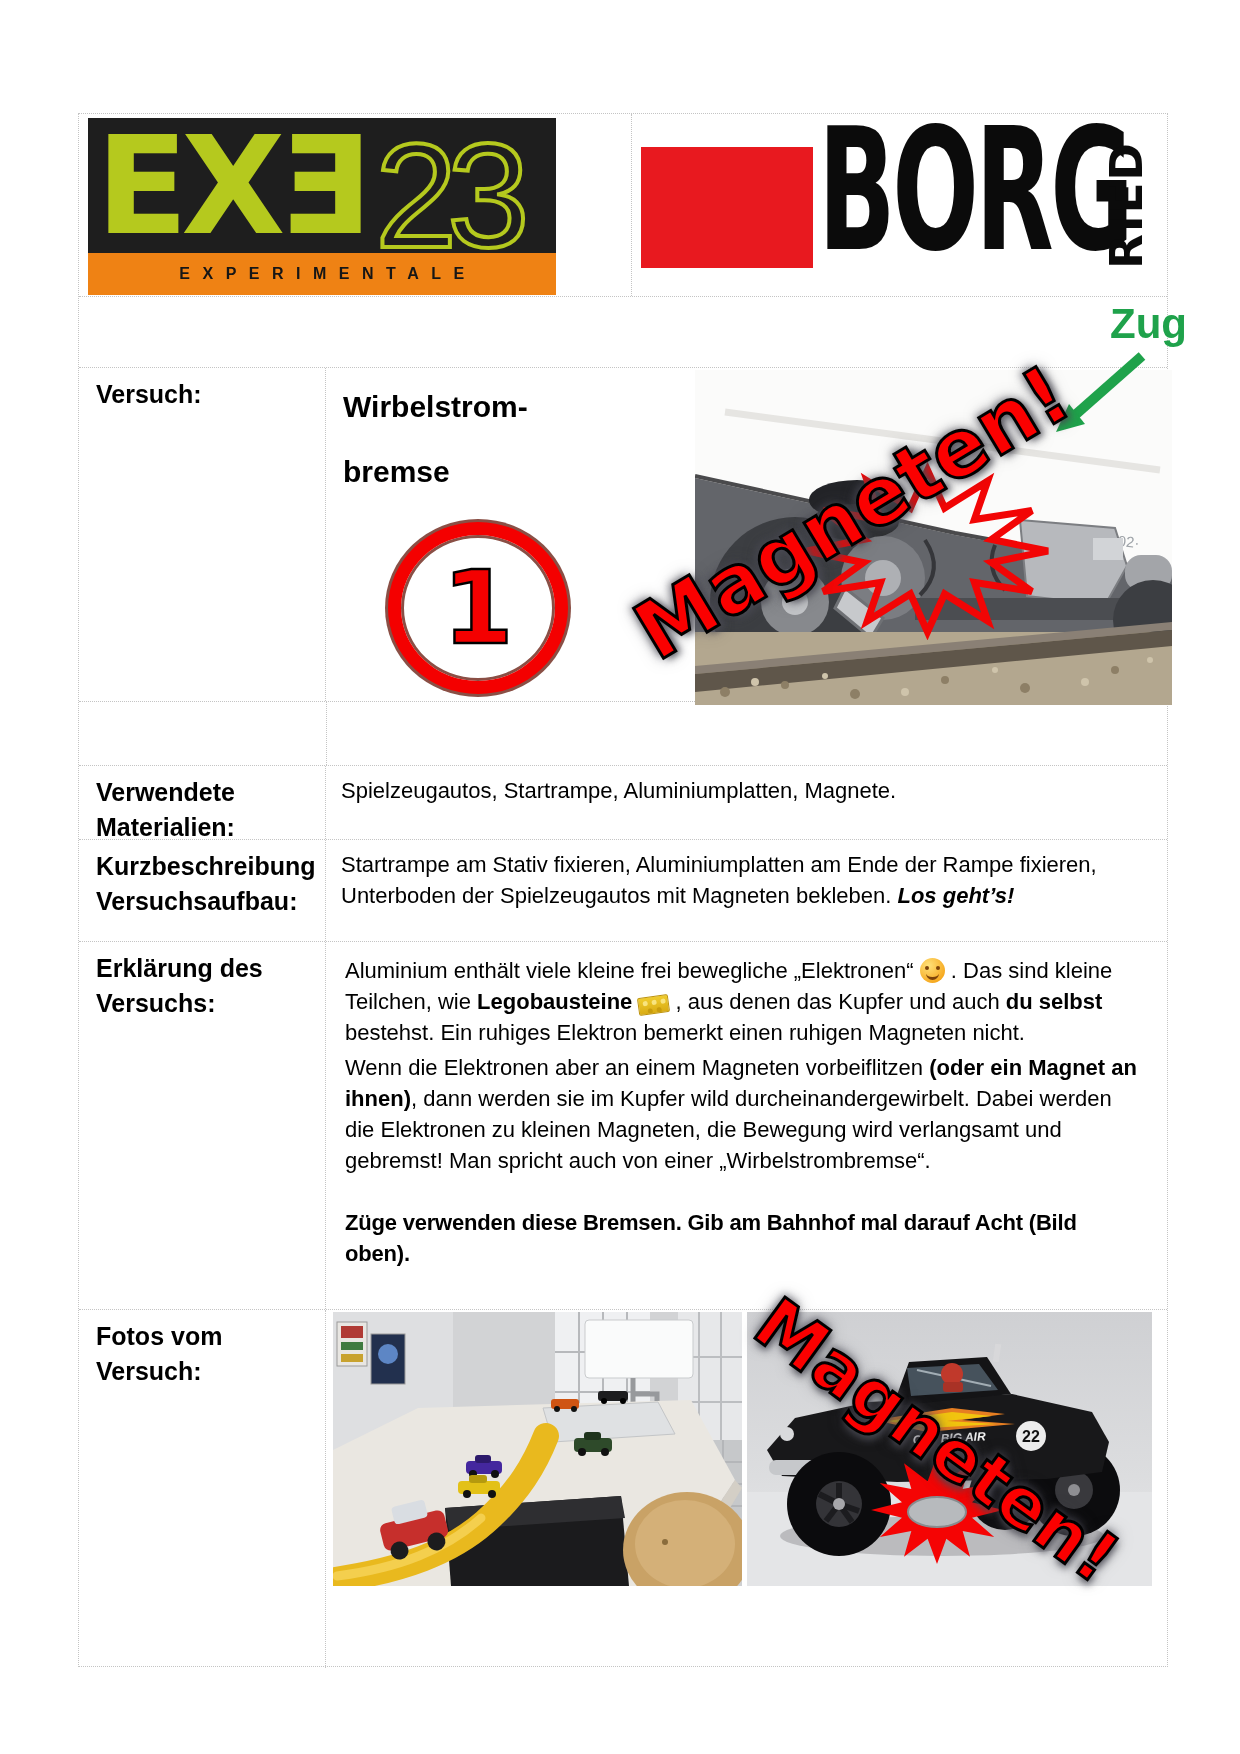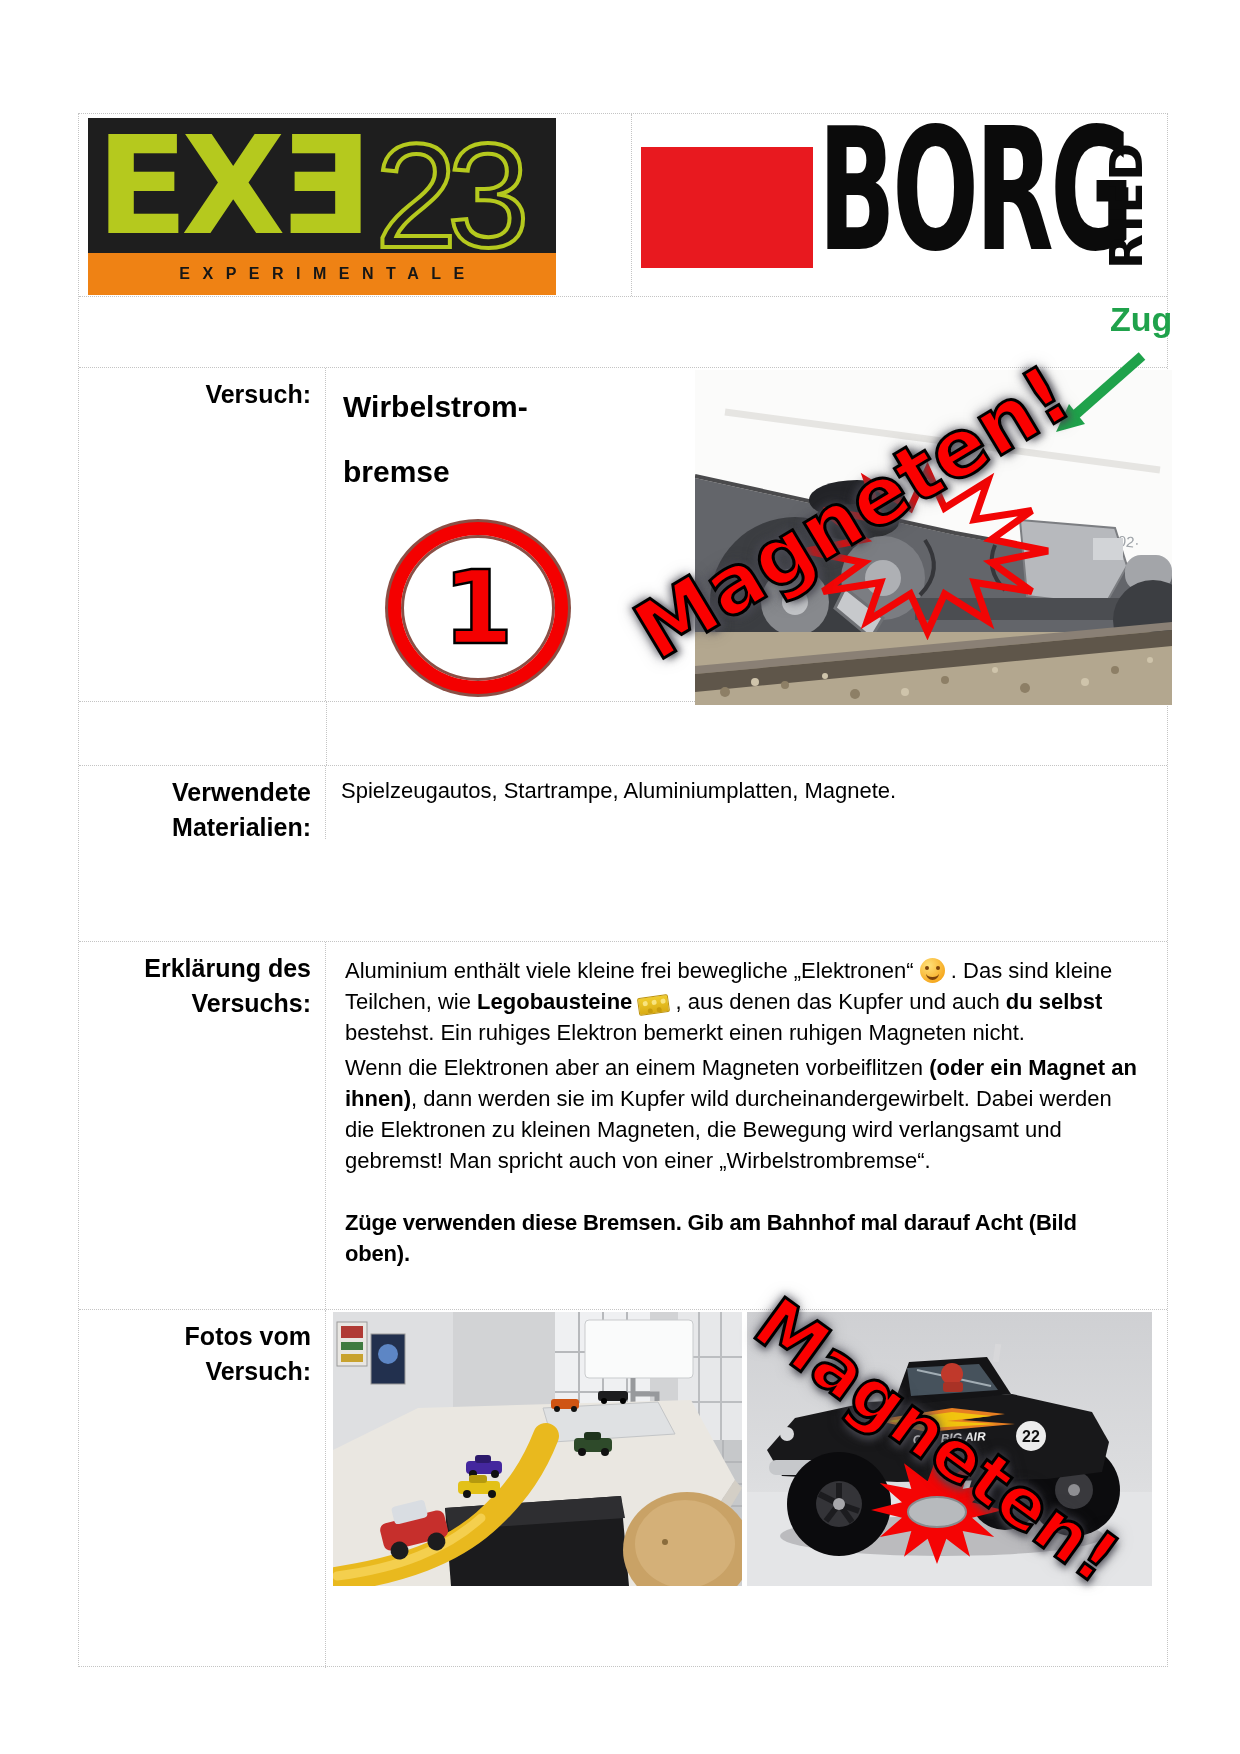--- a/index.html
+++ b/index.html
@@ -25,21 +25,21 @@
   .r-sp1{top:182px;height:71px;}
   .r-versuch{top:253px;height:334px;}
   .r-sp2{top:587px;height:64px;}
   .r-mat{top:651px;height:74px;}
   .r-kurz{top:725px;height:102px;}
   .r-erkl{top:827px;height:368px;}
   .r-fotos{top:1195px;height:359px;}
   .lab{
     position:absolute;left:0;top:0;bottom:0;width:247px;
     border-right:1px dotted var(--bd);
-    padding:9px 14px 0 17px;font-weight:bold;font-size:25px;line-height:35px;text-align:right;
+    padding:9px 14px 0 17px;font-weight:bold;font-size:25px;line-height:35px;
   }
   .con{
     position:absolute;left:247px;right:0;top:0;bottom:0;
     padding:9px 16px 0 15px;font-size:22px;line-height:31px;
   }
   .r-sp2 .divider{position:absolute;left:247px;top:0;bottom:0;width:0;border-left:1px dotted var(--bd);}
   
   .c-exe{position:absolute;left:0;top:0;height:100%;width:552px;}
   .c-borg{position:absolute;left:552px;right:0;top:0;height:100%;border-left:1px dotted var(--bd);}
   .exe-logo{position:absolute;left:9px;top:4px;width:468px;height:177px;}
@@ -87,21 +87,21 @@
   .ph-ramp{left:333px;top:1312px;}
   .ph-car{left:747px;top:1312px;}
   .wordart{
     position:absolute;font-family:"DejaVu Sans",sans-serif;font-weight:bold;color:var(--wa-red);
     -webkit-text-stroke:3px #000;white-space:nowrap;z-index:30;
     text-shadow:4px 4px 7px rgba(75,75,85,.85), -3px -3px 7px rgba(75,75,85,.55), 0 0 16px rgba(75,75,85,.6);
   }
   .wa-top{left:643px;top:592px;font-size:80px;transform:rotate(-31deg);transform-origin:left center;}
   .wa-bottom{left:788px;top:1282px;font-size:70px;transform:rotate(36deg);transform-origin:left top;}
   .zug{
-    position:absolute;left:1110px;top:300px;font-size:34px;font-weight:bold;
+    position:absolute;left:1110px;top:300px;font-size:42px;font-weight:bold;
     color:var(--zug-green);z-index:25;text-align:center;
   }
   .arrow-svg{position:absolute;left:1040px;top:348px;z-index:24;}
   .star-top{position:absolute;left:795px;top:462px;z-index:22;}
   
   .para{margin:4px;}
   .para-gap{margin-top:31px;font-weight:bold;letter-spacing:-0.2px;}
   .inline-icon{display:inline-block;vertical-align:-5px;position:relative;}
   .smiley-emoji{
     width:25px;height:25px;border-radius:50%;
@@ -159,20 +159,24 @@
 
     <div class="row r-sp2">
         <div class="divider"></div>
       </div>
 
     <div class="row r-mat">
       <div class="lab">Verwendete Materialien:</div>
       <div class="con">Spielzeugautos, Startrampe, Aluminiumplatten, Magnete.</div>
     </div>
 
+    <div class="row r-kurz">
+      <div class="lab">Kurzbeschreibung Versuchsaufbau:</div>
+      <div class="con"><span>Startrampe am Stativ fixieren, Aluminiumplatten am Ende der Rampe fixieren, Unterboden der Spielzeugautos mit Magneten bekleben. </span><span style="font-weight: bold; font-style: italic;">Los geht’s!</span></div>
+    </div>
 
     <div class="row r-erkl">
       <div class="lab">Erklärung des Versuchs:</div>
       <div class="con">
         <div class="para"><span>Aluminium enthält viele kleine frei bewegliche „Elektronen“ </span><span class="inline-icon smiley-emoji"></span><span> . Das sind kleine Teilchen, wie </span><span style="font-weight: bold;">Legobausteine </span><span class="inline-icon lego-brick"></span><span> , aus denen das Kupfer und auch </span><span style="font-weight: bold;">du selbst</span><span> bestehst. Ein ruhiges Elektron bemerkt einen ruhigen Magneten nicht.</span></div>
         <div class="para"><span>Wenn die Elektronen aber an einem Magneten vorbeiflitzen </span><span style="font-weight: bold;">(oder ein Magnet an ihnen)</span><span>, dann werden sie im Kupfer wild durcheinandergewirbelt. Dabei werden die Elektronen zu kleinen Magneten, die Bewegung wird verlangsamt und gebremst! Man spricht auch von einer „Wirbelstrombremse“.</span></div>
         <div class="para para-gap">Züge verwenden diese Bremsen. Gib am Bahnhof mal darauf Acht (Bild oben).</div>
       </div>
     </div>
 

